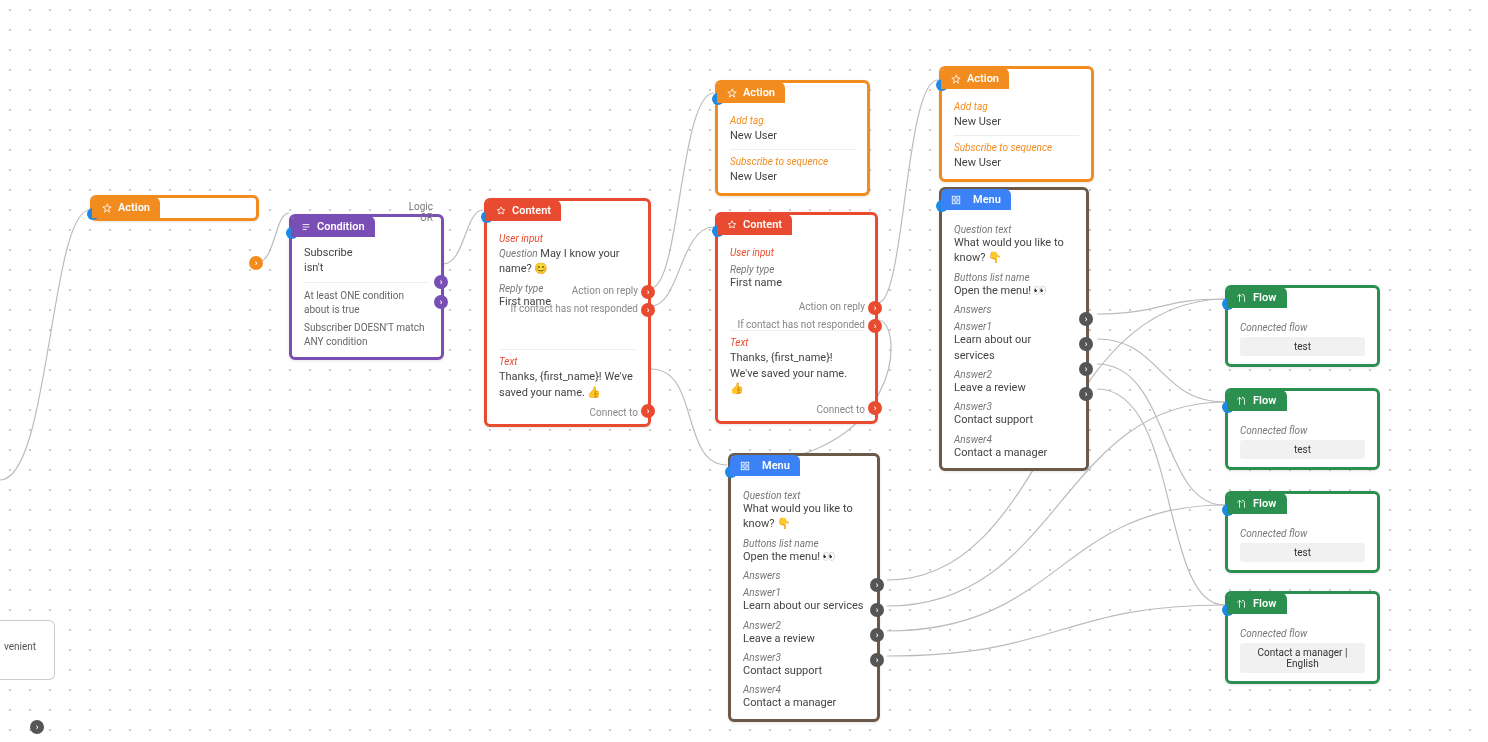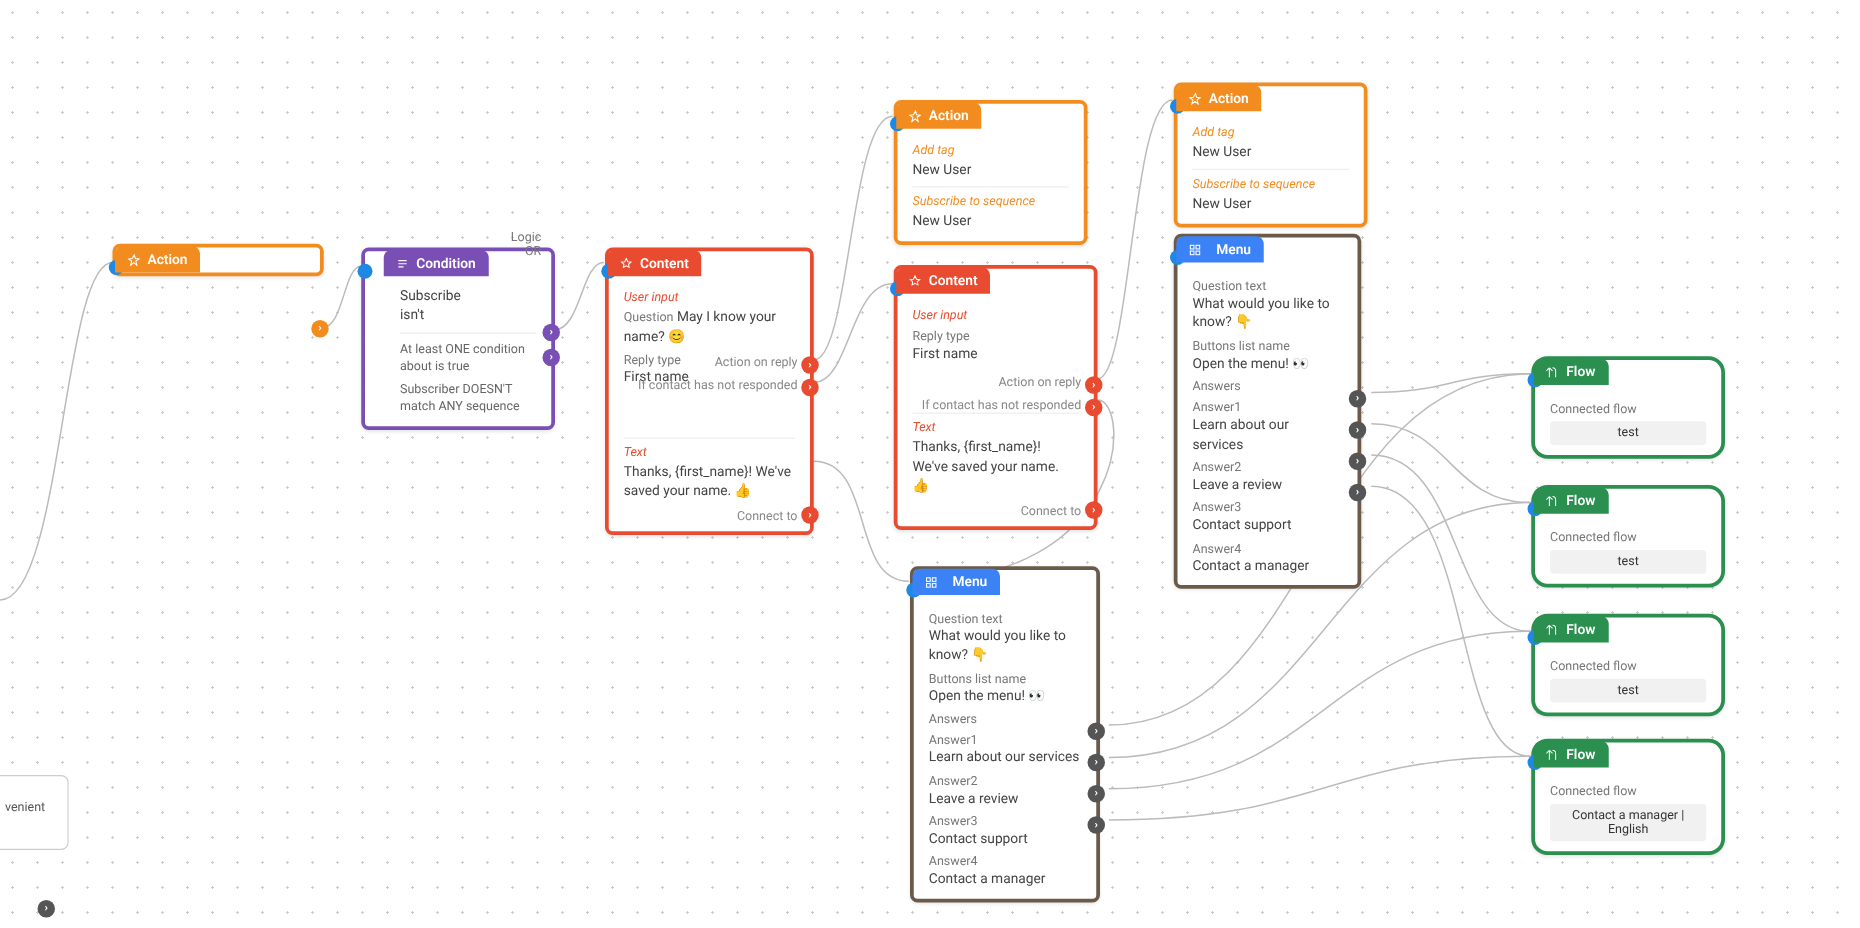--- a/index.html
+++ b/index.html
@@ -4,32 +4,32 @@
 <style>
 * { box-sizing: border-box; margin: 0; padding: 0; }
 body { font-family: -apple-system, BlinkMacSystemFont, "Segoe UI", Roboto, sans-serif; font-size: 11px; background: #fff; position: relative; width: 1488px; height: 742px; overflow: hidden; }
 .dots { position: absolute; inset: 0; background-image: radial-gradient(circle, #ccc 1px, transparent 1px); background-size: 20px 20px; }
 svg.connections { position: absolute; inset: 0; width: 1488px; height: 742px; pointer-events: none; }
 .node { position: absolute; background: #fff; border: 3px solid #0369a1; border-radius: 6px; box-shadow: 0 1px 3px rgba(0,0,0,0.1); }
 .node.action { border-color: #f28c1f; }
 .node.condition { border-color: #7a4fb5; }
 .node.content { border-color: #e84b2f; }
 .node.menu { border-color: #6b5a4a; }
-.node.flow { border-color: #2a8f4f; border-radius: 13px; }
+.node.flow { border-color: #2a8f4f; }
 .node-header { display: flex; align-items: center; gap: 6px; padding: 4px 10px; color: #fff; font-size: 11px; font-weight: 600; border-radius: 6px 6px 0 0; width: max-content; min-width: 60px; margin: -1px 0 0 -1px; position: relative; }
 .node.action .node-header { background: #f28c1f; }
 .node.condition .node-header { background: #7a4fb5; }
 .node.content .node-header { background: #e84b2f; }
 .node.menu .node-header { background: #3b82f6; gap: 12px; }
 .node.flow .node-header { background: #2a8f4f; }
 .node-body { padding: 8px 12px; }
 .node-body .sec-title { color: #e84b2f; font-size: 10px; margin: 4px 0 2px; font-style: italic; }
 .node-body .sec-title.action-t { color: #f28c1f; }
 .node-body .row { color: #444; font-size: 11px; line-height: 1.4; }
-.node-body .label { color: #777; font-size: 10px; margin-top: 6px; }
+.node-body .label { color: #777; font-size: 10px; margin-top: 6px; font-style: italic; }
 .node-body hr { border: none; border-top: 1px solid #eee; margin: 6px 0; }
 .port-in { position: absolute; width: 12px; height: 12px; background: #1e88e5; border-radius: 50%; left: -6px; }
 .port-out { position: absolute; width: 14px; height: 14px; border-radius: 50%; right: -7px; display: flex; align-items: center; justify-content: center; color: #fff; font-size: 9px; font-weight: bold; }
 .port-out.orange { background: #f28c1f; }
 .port-out.red { background: #e84b2f; }
 .port-out.purple { background: #7a4fb5; }
 .port-out.dark { background: #555; }
 .right-label { position: absolute; right: 10px; color: #888; font-size: 10px; text-align: right; }
 .logic { position: absolute; top: -16px; right: 8px; color: #777; font-size: 10px; text-align: right; }
 .flow-input { background: #f1f1f1; padding: 4px; text-align: center; margin-top: 4px; font-size: 10px; color: #333; border-radius: 3px; }
@@ -67,36 +67,36 @@
   <div class="port-in" style="top:10px;"></div>
   <div class="node-header">
     <svg class="ico" viewBox="0 0 24 24" fill="none" stroke="currentColor" stroke-width="2">
         <path d="M13 2 L15 9 L22 10 L16 14 L18 22 L12 17 L6 22 L8 14 L2 10 L9 9 Z"></path>
       </svg>
     <span>Action</span>
   </div>
   <div class="port-out orange" style="top:58px;">›</div>
 </div>
 
-<div class="node condition" style="left:289px; top:198px; width:155px;padding-left:16px;">
+<div class="node condition" style="left:289px; top:214px; width:155px;">
   <div class="port-in" style="top:10px;"></div>
   <div class="logic" style="white-space:pre;">Logic
 OR</div>
   <div class="node-header">
     <svg class="ico" viewBox="0 0 24 24" fill="none" stroke="currentColor" stroke-width="2">
         <path d="M4 6h16M4 12h16M4 18h10"></path>
       </svg>
     <span>Condition</span>
   </div>
   <div class="node-body">
     <div class="row">Subscribe</div>
     <div class="row" style="margin-bottom:6px;">isn't</div>
     <hr>
     <div class="row" style="font-size:10px;color:#666;">At least ONE condition about is true</div>
-    <div class="row" style="font-size:10px;color:#666;margin-top:4px;">Subscriber DOESN'T match ANY sequence</div>
+    <div class="row" style="font-size:10px;color:#666;margin-top:4px;">Subscriber DOESN'T match ANY condition</div>
   </div>
   <div class="port-out purple" style="top:58px;">›</div>
   <div class="port-out purple" style="top:78px;">›</div>
 </div>
 
 <div class="node content" style="left:484px; top:198px; width:167px;">
   <div class="port-in" style="top:10px;"></div>
   <div class="node-header">
     <svg class="ico" viewBox="0 0 24 24" fill="none" stroke="currentColor" stroke-width="2">
         <path d="M12 2l3 6 6 1-4.5 4 1 6-5.5-3-5.5 3 1-6L3 9l6-1z"></path>

